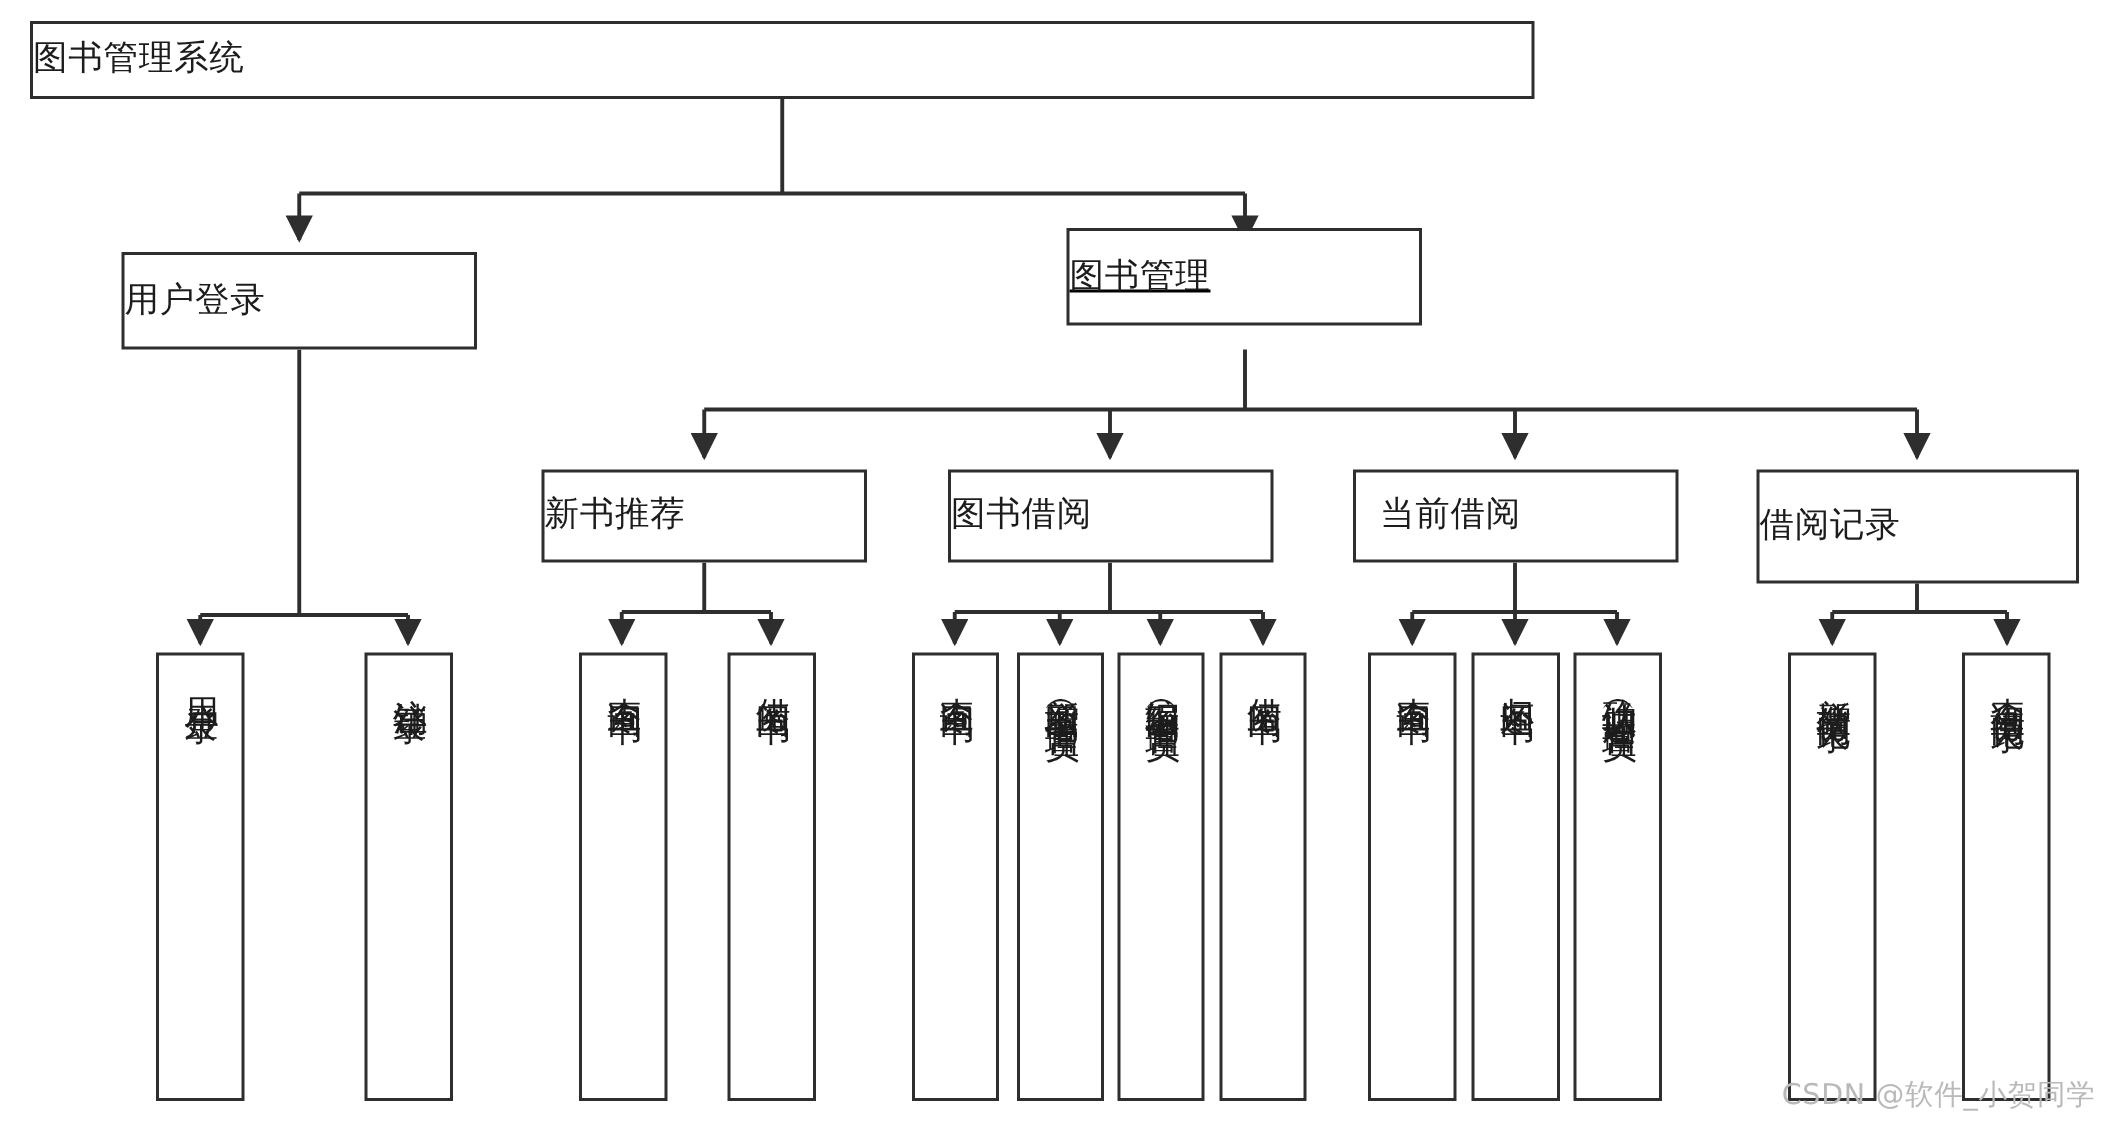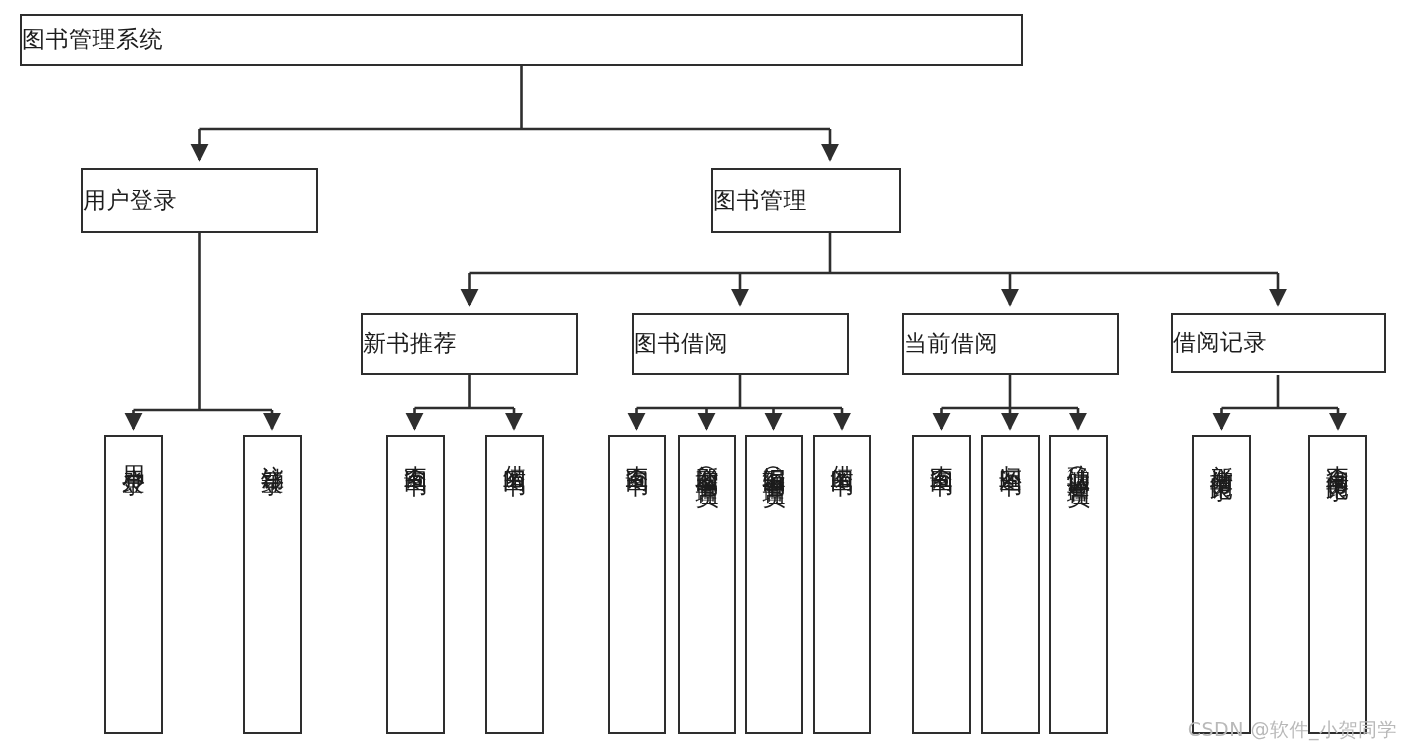--- a/index.html
+++ b/index.html
@@ -131,34 +131,34 @@
     </g>
   </svg>
 
   <div class="node horiz root" style="left:20px; top:14px; width:1003px; height:52px;">
     <span class="label">图书管理系统</span>
   </div>
 
   <div class="node horiz" style="left:81px; top:168px; width:237px; height:65px;">
     <span class="label">用户登录</span>
   </div>
-  <div class="node horiz" style="left:711px; top:168px; width:190px; height:65px;">
+  <div class="node horiz" style="left:711px; top:152px; width:237px; height:65px;text-decoration:underline;">
     <span class="label">图书管理</span>
   </div>
 
   <div class="node horiz" style="left:632px; top:313px; width:217px; height:62px;">
     <span class="label">图书借阅</span>
   </div>
   <div class="node horiz" style="left:361px; top:313px; width:217px; height:62px;">
     <span class="label">新书推荐</span>
   </div>
-  <div class="node horiz" style="left:902px; top:313px; width:217px; height:62px;">
+  <div class="node horiz" style="left:902px; top:313px; width:217px; height:62px;padding-left:16px;">
     <span class="label">当前借阅</span>
   </div>
-  <div class="node horiz" style="left:1171px; top:313px; width:215px; height:60px;">
+  <div class="node horiz" style="left:1171px; top:313px; width:215px; height:76px;">
     <span class="label">借阅记录</span>
   </div>
 
   <div class="node leaf" style="left:104px; top:435px; width:59px; height:299px;">
     <span class="label">用户登录</span>
   </div>
   <div class="node leaf" style="left:243px; top:435px; width:59px; height:299px;">
     <span class="label">注销登录</span>
   </div>
 

